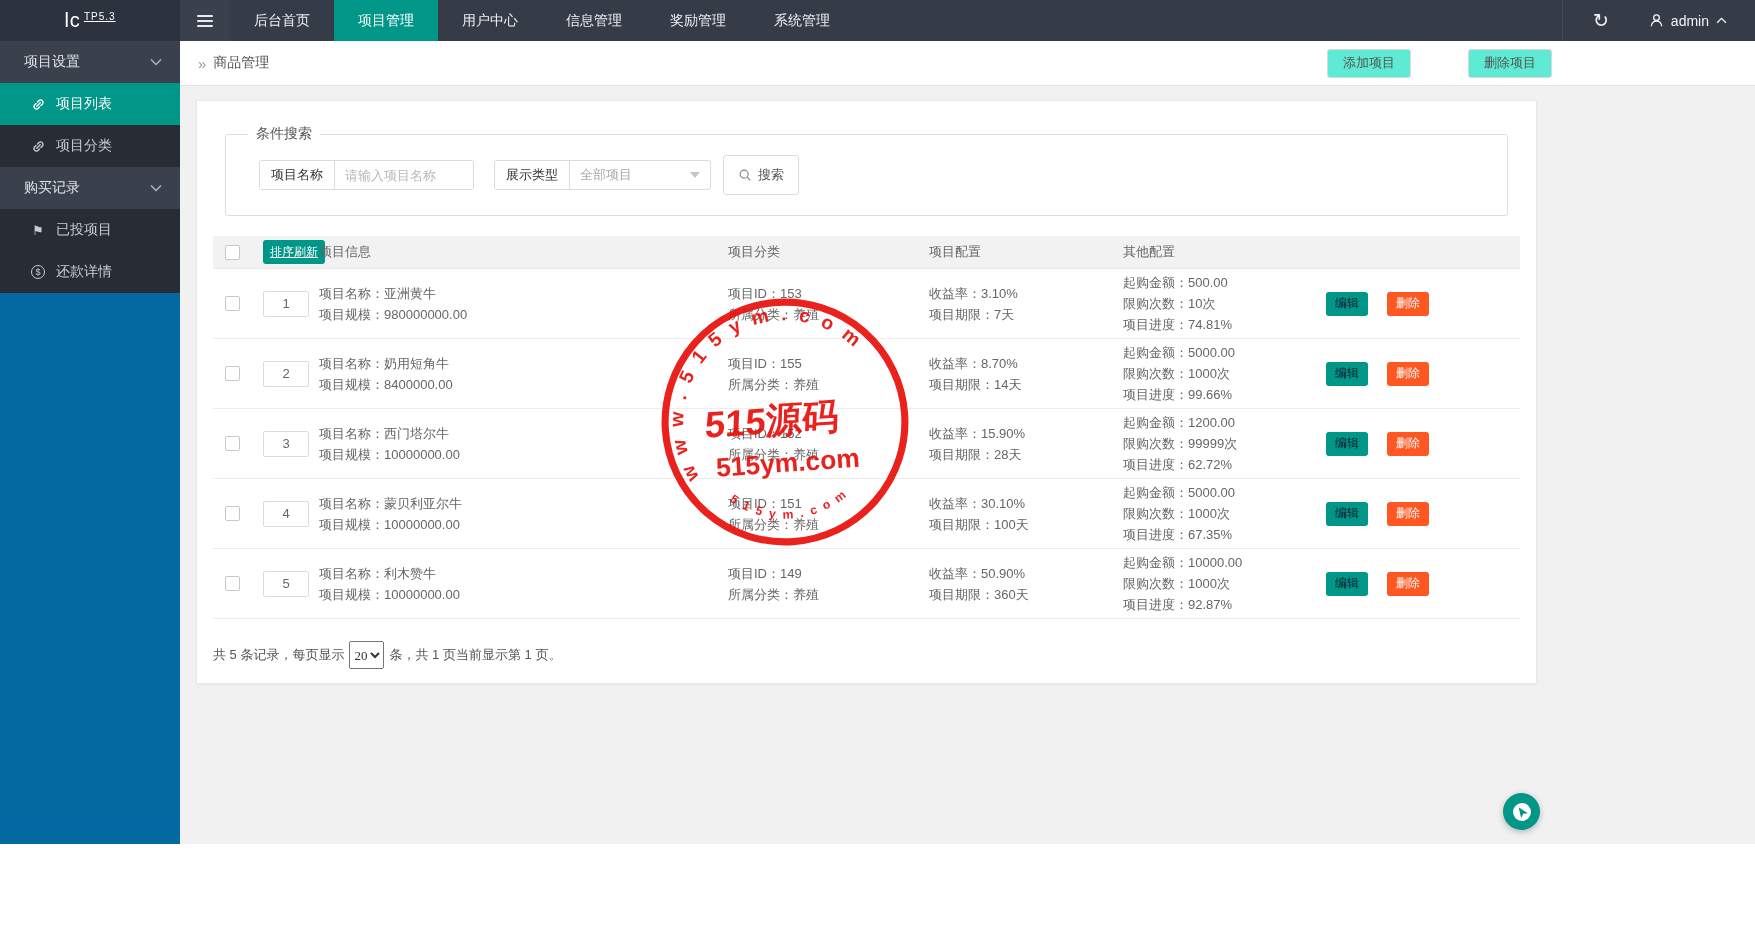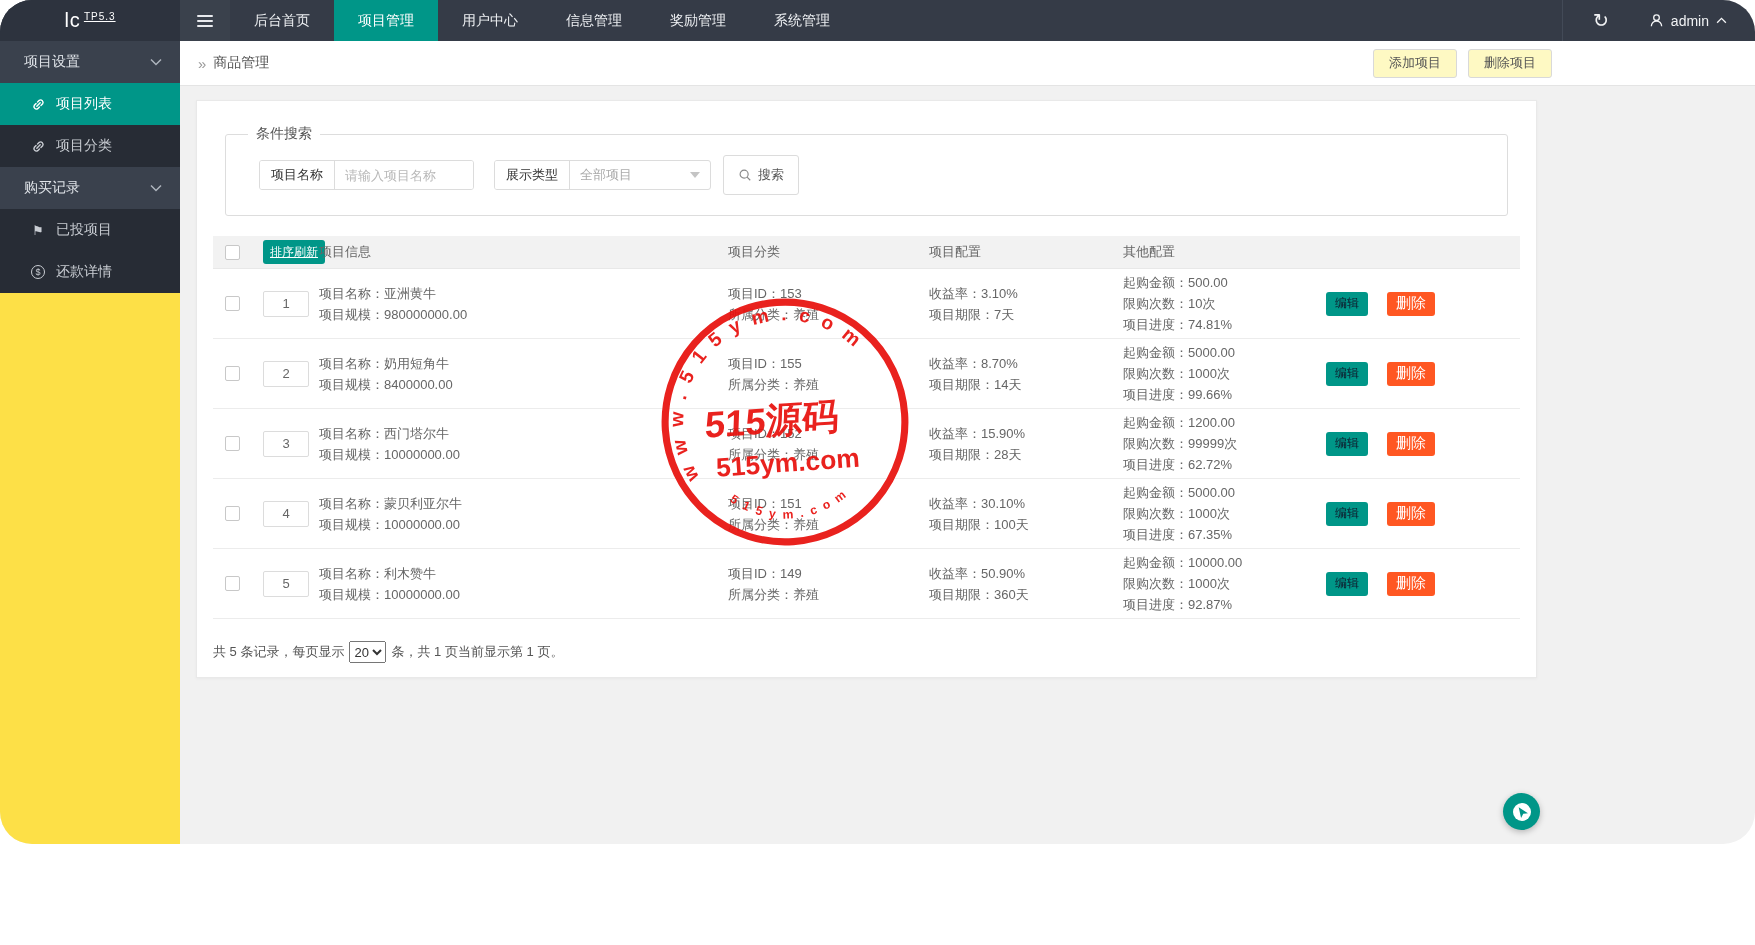--- a/index.html
+++ b/index.html
@@ -1,47 +1,47 @@
 <!DOCTYPE html>
 <html><head>
 <meta charset="utf-8">
 <style>
   * { margin:0; padding:0; box-sizing:border-box; }
   body { width:1755px; height:945px; background:#ffffff; font-family:"Liberation Sans","DejaVu Sans",sans-serif; overflow:hidden; }
-  .app { position:relative; width:1755px; height:844px; background:#f1f1f1; overflow:hidden;border-radius:32px; }
+  .app { position:relative; width:1755px; height:844px; background:#f1f1f1; overflow:hidden; }
 
   
   .topbar { position:absolute; top:0; left:0; width:100%; height:41px; background:#353b47; display:flex; align-items:stretch; z-index:30; }
   .logo { width:180px; background:#2d333e; color:#ffffff; display:flex; align-items:center; justify-content:center; font-size:20px; letter-spacing:1px; }
   .logo sup { font-size:10px; margin-left:3px; margin-top:-8px;text-decoration:underline; }
   .menu-toggle { width:50px; background:#3a414c; display:flex; flex-direction:column; align-items:center; justify-content:center; gap:3px; cursor:pointer; }
   .menu-toggle i { display:block; width:16px; height:2px; background:#e8eaee; border-radius:1px; }
   .nav-item { padding:0 24px; line-height:41px; color:#eef0f3; font-size:14px; cursor:pointer; }
   .nav-item.active { background:#009688; color:#fff; }
   .topbar-right { margin-left:auto; display:flex; align-items:stretch; }
   .tb-refresh { display:flex; align-items:center; padding:0 30px; border-left:1px solid #434a57; color:#f2f3f5; font-size:19px; cursor:pointer; }
   .tb-admin { display:flex; align-items:center; gap:7px; padding:0 28px 0 10px; color:#f2f3f5; font-size:14px; cursor:pointer; }
   .tb-admin svg { display:block; }
 
   
-  .sidebar { position:absolute; top:41px; left:0; width:180px; height:803px; background:#fde047; z-index:20; }
+  .sidebar { position:absolute; top:41px; left:0; width:180px; height:803px; background:#0369a1; z-index:20; }
   .side-group { height:42px; display:flex; align-items:center; justify-content:space-between; padding:0 18px 0 24px; background:#3a414d; color:#dfe3e8; font-size:14px; cursor:pointer; }
   .side-item { height:42px; display:flex; align-items:center; gap:10px; padding:0 18px 0 30px; background:#272c35; color:#c9cdd3; font-size:14px; cursor:pointer; }
   .side-item.active { background:#009688; color:#ffffff; }
   .side-item .ic { width:16px; display:flex; justify-content:center; align-items:center; font-size:13px; }
   .ic-dollar { width:14px; height:14px; border:1px solid currentColor; border-radius:50%; font-size:9px; line-height:12px; text-align:center; display:inline-block; }
   .chev { display:block; }
 
   
   .content { position:absolute; top:41px; left:180px; right:0; bottom:0; }
   .content-header { height:45px; background:#ffffff; border-bottom:1px solid #e4e4e4; display:flex; align-items:center; padding:0 203px 0 18px; }
   .crumb { color:#555; font-size:14px; display:flex; align-items:center; gap:7px; }
   .crumb .arrows { color:#999; font-size:15px; }
   .hdr-actions { margin-left:auto; display:flex; gap:11px; }
-  .btn-plain { height:29px; padding:0 15px; background:#fef9c3; border:1px solid #d9d9d9; border-radius:3px; color:#555; font-size:13px; cursor:pointer; font-family:inherit; }
+  .btn-plain { height:29px; padding:0 15px; background:#5eead4; border:1px solid #d9d9d9; border-radius:3px; color:#555; font-size:13px; cursor:pointer; font-family:inherit;margin-left:46px; }
 
   .card { margin:14px 0 0 16px; width:1341px; background:#ffffff; border:1px solid #e9e9e9; box-shadow:0 1px 3px rgba(0,0,0,0.04); padding-bottom:14px; }
 
   
   fieldset.search { margin:24px 28px 0; border:1px solid #ddd; border-radius:3px; padding:12px 14px 20px; }
   fieldset.search legend { font-size:14px; color:#555; padding:0 8px; margin-left:8px; }
   .search-row { display:flex; align-items:center; gap:20px;padding-left:19px; }
   .igroup { display:flex; height:30px; border:1px solid #dcdcdc; border-radius:3px; overflow:hidden; background:#fff; }
   .igroup .glabel { padding:0 11px; line-height:28px; font-size:13px; color:#333; border-right:1px solid #dcdcdc; white-space:nowrap; background:#fff; }
   .igroup input { border:none; outline:none; width:138px; padding:0 10px; font-size:13px; color:#333; font-family:inherit; }
@@ -58,25 +58,25 @@
   .tbody-row { min-height:70px; border-bottom:1px solid #ececec; font-size:13px; color:#666; }
   .cell-check { display:flex; justify-content:flex-start; padding-left:12px; }
   .checkbox { width:15px; height:15px; border:1px solid #c8c8c8; border-radius:2px; background:#fff; cursor:pointer; display:inline-block; }
   .sort-btn { margin-left:10px; height:24px; padding:0 7px; background:#009688; color:#fff; border:none; border-radius:3px; font-size:12px; cursor:pointer; font-family:inherit; white-space:nowrap;text-decoration:underline; }
   .num-input { width:46px; height:26px; border:1px solid #dcdcdc; border-radius:2px; text-align:center; font-size:13px; color:#666; margin-left:10px; font-family:inherit; outline:none; }
   .cline { line-height:21px; white-space:nowrap; }
   .cline .lb { color:#666; }
   .cline .vl { color:#666; }
   .cell-actions { display:flex; gap:19px; }
   .btn-edit { height:24px; padding:0 9px; background:#009688; color:#0f172a; border:none; border-radius:3px; font-size:12px; cursor:pointer; font-family:inherit; }
-  .btn-del { height:24px; padding:0 9px; background:#ff5722; color:#fff; border:none; border-radius:3px; font-size:15px; cursor:pointer; font-family:inherit; }
+  .btn-del { height:24px; padding:0 9px; background:#ff5722; color:#fff; border:none; border-radius:3px; font-size:12px; cursor:pointer; font-family:inherit; }
 
   
   .pager { margin:14px 16px 0; padding-top:8px; display:flex; align-items:center; gap:5px; font-size:13px; color:#555; }
-  .pager select { height:22px; font-size:13px; color:#333; font-family:Liberation Sans, sans-serif; }
+  .pager select { height:28px; font-size:13px; color:#333; font-family:Liberation Serif, serif; }
 
   
   .stamp { position:absolute; left:658px; top:295px; width:254px; height:254px; z-index:40; pointer-events:none; opacity:0.92; transform:rotate(-4deg); }
 
   
   .fab { position:absolute; left:1503px; top:793px; width:37px; height:37px; border-radius:50%; background:#009688; display:flex; align-items:center; justify-content:center; box-shadow:0 2px 6px rgba(0,0,0,0.25); cursor:pointer; z-index:50; }
 
   .bottom-strip { width:1755px; height:101px; background:#ffffff; }
 </style>
 </head>

